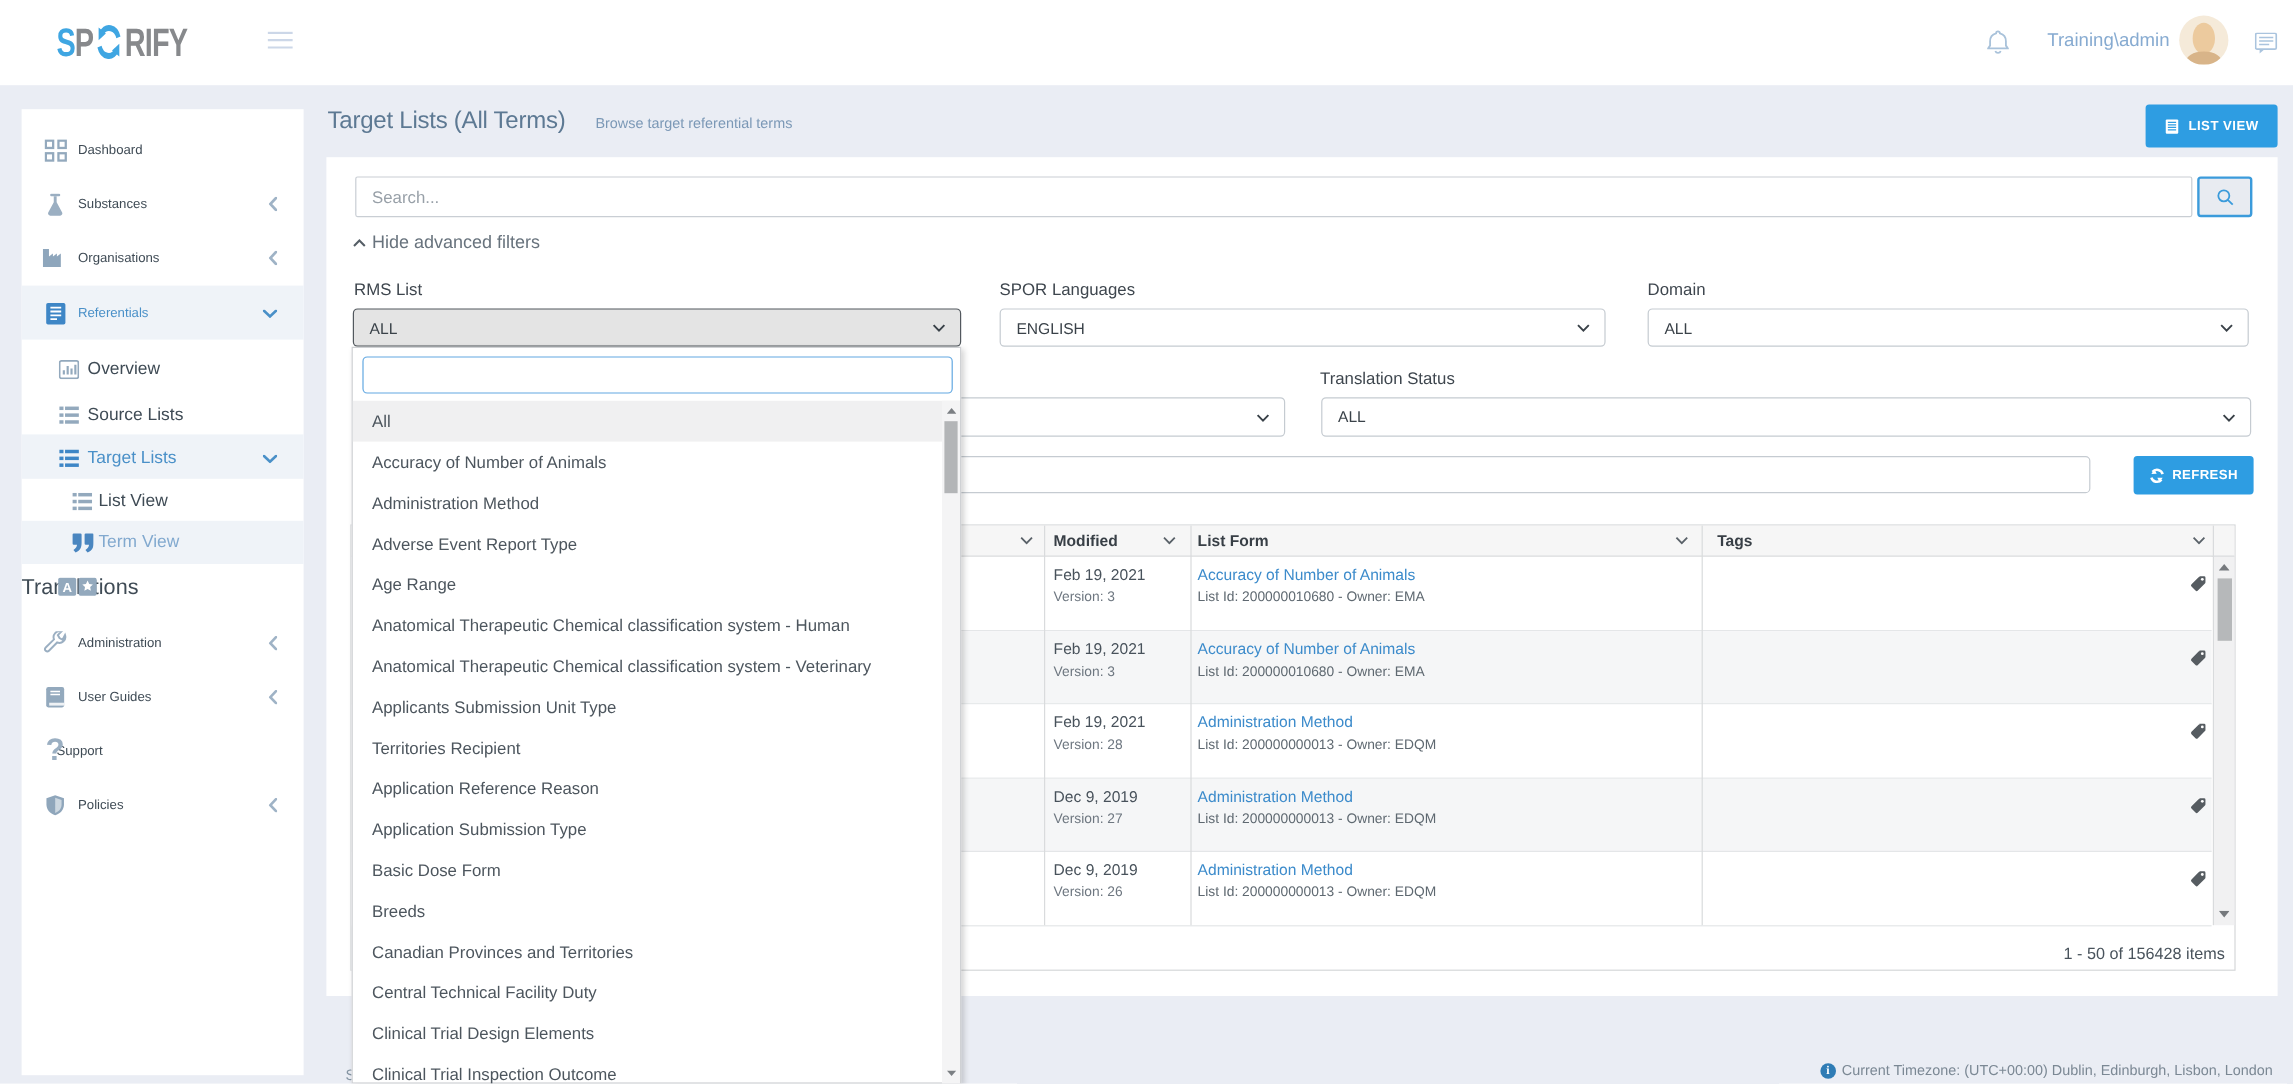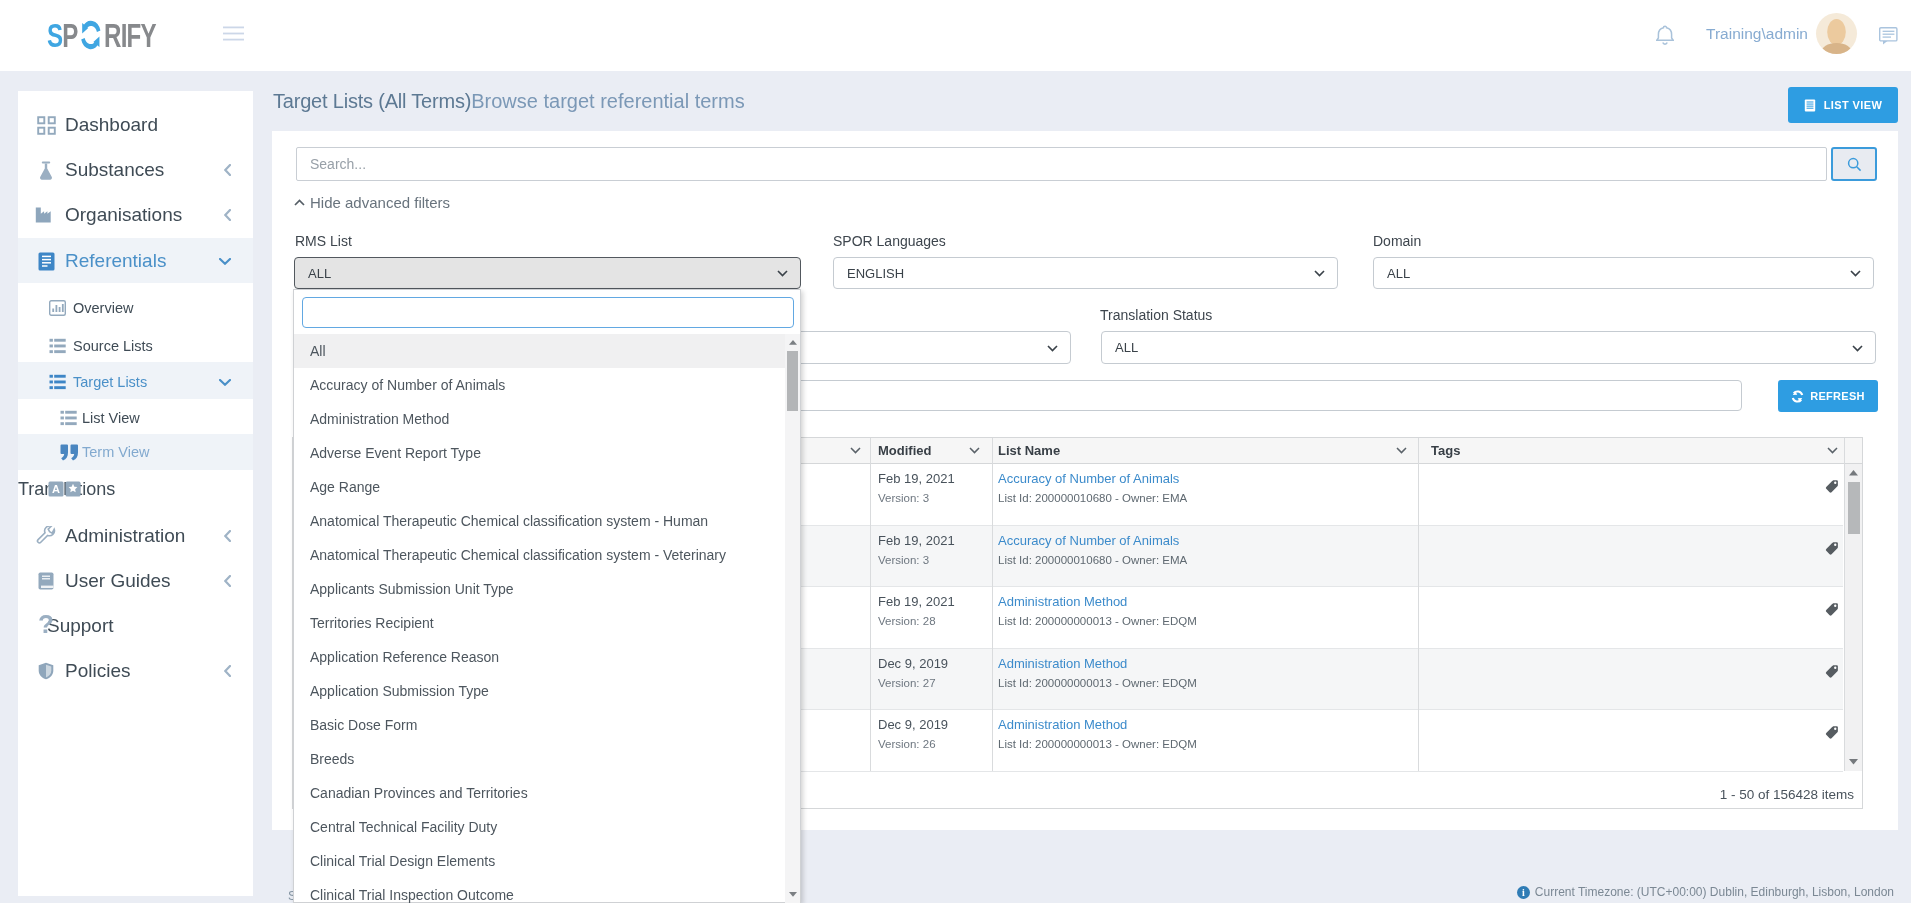--- a/index.html
+++ b/index.html
@@ -5,21 +5,21 @@
 <style>
 *{margin:0;padding:0;box-sizing:border-box}
 html,body{width:1911px;height:903px;overflow:hidden}
 body{font-family:"Liberation Sans",sans-serif;background:#eaedf4;position:relative}
 .ab{position:absolute}
 .hdr{position:absolute;left:0;top:0;width:1911px;height:71px;background:#fff}
 .logo{position:absolute;left:47px;top:17px;font-weight:bold;font-size:33px;letter-spacing:-1px;transform:scaleX(.73);transform-origin:0 0;white-space:nowrap}
 .logo .b{color:#3fa6e2}.logo .g{color:#87898c}
 .sidebar{position:absolute;left:18px;top:91px;width:235px;height:805px;background:#fff}
 .sitem{position:absolute;left:0;width:235px;display:flex;align-items:center}
-.sitem .txt{font-size:19px;color:#3f4b55}
+.sitem .txt{font-size:11px;color:#3f4b55}
 .sitem .txt.blue{color:#4a90c8}
 .sitem .txt.lblue{color:#82a9cf}
 .chev{position:absolute;right:22px}
 .band{position:absolute;left:18px;width:235px;background:#eff3f8}
 .card{position:absolute;left:272px;top:131px;width:1626px;height:699px;background:#fff}
 .lbl{position:absolute;font-size:14px;color:#3e464e}
 .sel{position:absolute;background:#fff;border:1px solid #c5cbd1;border-radius:4px;font-size:13px;color:#3a4249;display:flex;align-items:center;padding-left:13px}
 .sel .sc{position:absolute;right:12px;top:50%;margin-top:-3px}
 .btnblue{position:absolute;background:#2e9de2;border-radius:3px;color:#fff;font-weight:bold;display:flex;align-items:center;justify-content:center}
 .ghead{font-weight:bold;font-size:13px;color:#383f46}
@@ -239,21 +239,21 @@
       <path d="M8 2.8 l5.3 1.8 v3.9 c0 3.3-2.1 5.8-5.3 7 z" fill="#fff" opacity=".55"></path>
     </svg>
   <span class="txt" style="margin-left:47px">Policies</span>
   <svg class="chev" width="7" height="12" viewBox="0 0 7 12">
       <path d="M6 1 L1.3 6 L6 11" fill="none" stroke="#9fb3c6" stroke-width="2.2" stroke-linecap="round"></path>
     </svg>
 </div>
 
 <div class="ab" style="left:273px;top:90px;display:flex;align-items:baseline">
   <span style="font-size:20px;letter-spacing:-.2px;color:#5d7993">Target Lists (All Terms)</span>
-  <span style="font-size:20px;color:#7b98b6;margin-left:0">Browse target referential terms</span>
+  <span style="font-size:12px;color:#7b98b6;margin-left:25px">Browse target referential terms</span>
 </div>
 <div class="btnblue" style="left:1788px;top:87px;width:110px;height:36px;font-size:11px;letter-spacing:.4px">
   <svg width="12" height="13" viewBox="0 0 15 16" style="margin-right:8px">
       <rect x="1" y="0.5" width="13" height="15" rx="1.2" fill="#fff"></rect>
       <g stroke="#2e9de2" stroke-width="1.3">
         <line x1="3.2" y1="3.6" x2="11.8" y2="3.6"></line>
         <line x1="3.2" y1="6.2" x2="11.8" y2="6.2"></line>
         <line x1="3.2" y1="8.8" x2="11.8" y2="8.8"></line>
         <line x1="3.2" y1="11.4" x2="11.8" y2="11.4"></line>
       </g>
@@ -314,21 +314,21 @@
       <path d="M4.8 1.2 L2.6 6.4 L8 5.4 Z" fill="#fff" transform="rotate(10 4.5 4)"></path>
       <path d="M11.2 14.8 L13.4 9.6 L8 10.6 Z" fill="#fff" transform="rotate(10 11.5 12)"></path>
     </svg>
   REFRESH
 </div>
 
 <div class="ab" style="left:292px;top:437px;width:1571px;height:372px;border:1px solid #d5d7d9">
 
   <div class="ab" style="left:0;top:0;width:1569px;height:26px;background:#f6f6f6;border-bottom:1px solid #d5d7d9"></div>
   <div class="ab ghead" style="left:585px;top:5px">Modified</div>
-  <div class="ab ghead" style="left:705px;top:5px">List Name</div>
+  <div class="ab ghead" style="left:705px;top:5px">List Form</div>
   <div class="ab ghead" style="left:1138px;top:5px">Tags</div>
   <svg class="ab" style="left:557px;top:9px" width="11" height="7" viewBox="0 0 11 7">
       <path d="M1 1 L5.5 5.6 L10 1" fill="none" stroke="#5a6269" stroke-width="1.5"></path>
     </svg>
   <svg class="ab" style="left:676px;top:9px" width="11" height="7" viewBox="0 0 11 7">
       <path d="M1 1 L5.5 5.6 L10 1" fill="none" stroke="#5a6269" stroke-width="1.5"></path>
     </svg>
   <svg class="ab" style="left:1103px;top:9px" width="11" height="7" viewBox="0 0 11 7">
       <path d="M1 1 L5.5 5.6 L10 1" fill="none" stroke="#5a6269" stroke-width="1.5"></path>
     </svg>

